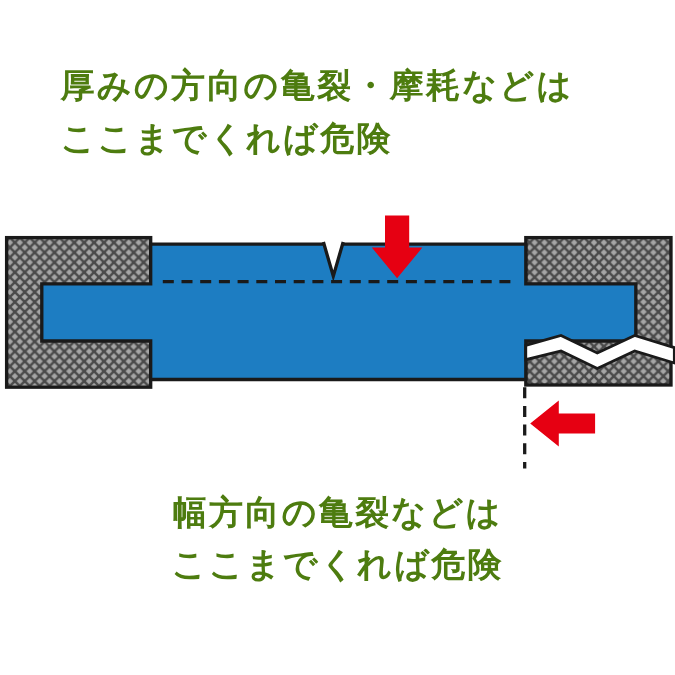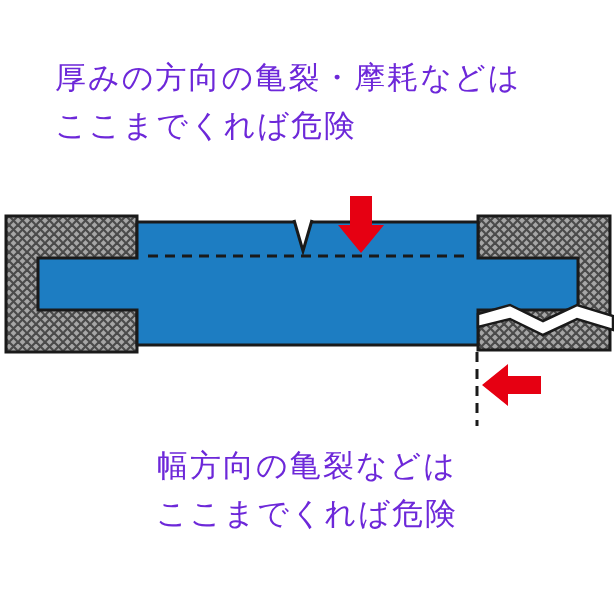--- a/index.html
+++ b/index.html
@@ -19,24 +19,24 @@
     height: 614px;
     background: #ffffff;
   }
   .canvas svg {
     position: absolute;
     left: 0;
     top: 0;
   }
   .caption {
     position: absolute;
-    font-weight: normal;
+    font-weight: bold;
     font-size: 31px;
     line-height: 48px;
-    color: #6d28d9;
+    color: #4d7c0f;
     letter-spacing: 2px;
     white-space: nowrap;
   }
   .caption.top {
     left: 55px;
     top: 54px;
   }
   .caption.bottom {
     left: 0;
     width: 614px;

